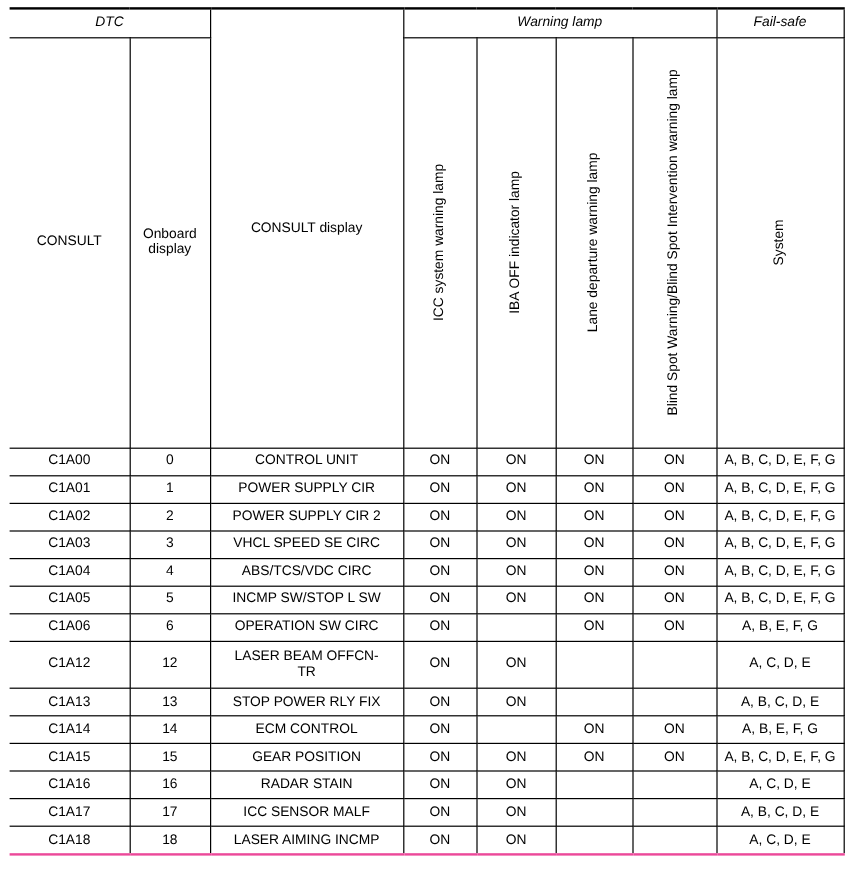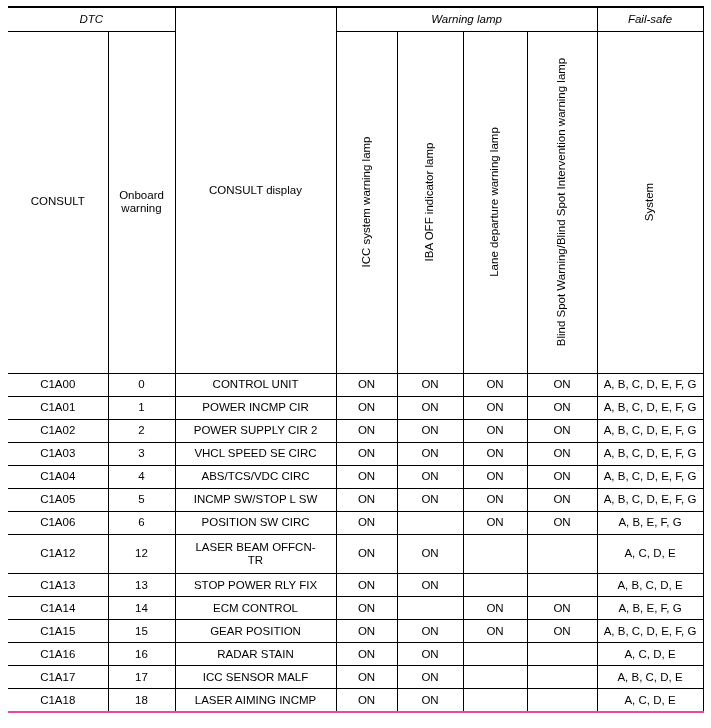--- a/index.html
+++ b/index.html
@@ -127,21 +127,21 @@
         </th>
         <th colspan="4" class="hdr-label">Warning lamp</th>
         <th class="hdr-label">Fail-safe</th>
       </tr>
       <tr class="head-row-2 h-sub">
         <th class="h-sub">
           <div>CONSULT</div>
         </th>
         <th class="h-sub">
           <div>Onboard</div>
-          <div>warning</div>
+          <div>display</div>
         </th>
         <th class="vert">
           <span class="vtext">ICC system warning lamp</span>
         </th>
         <th class="vert">
           <span class="vtext">IBA OFF indicator lamp</span>
         </th>
         <th class="vert">
           <span class="vtext">Lane departure warning lamp</span>
         </th>
@@ -163,21 +163,21 @@
           <td class="lamp-cell">ON</td>
           <td class="lamp-cell">ON</td>
           <td class="lamp-cell">ON</td>
           <td class="lamp-cell">ON</td>
           <td class="system-cell">A, B, C, D, E, F, G</td>
         </tr>
         <tr class="data-row">
           <td class="consult-cell">C1A01</td>
           <td class="onboard-cell">1</td>
           <td class="display-cell">
-            <div>POWER INCMP CIR</div>
+            <div>POWER SUPPLY CIR</div>
           </td>
           <td class="lamp-cell">ON</td>
           <td class="lamp-cell">ON</td>
           <td class="lamp-cell">ON</td>
           <td class="lamp-cell">ON</td>
           <td class="system-cell">A, B, C, D, E, F, G</td>
         </tr>
         <tr class="data-row">
           <td class="consult-cell">C1A02</td>
           <td class="onboard-cell">2</td>
@@ -223,21 +223,21 @@
           <td class="lamp-cell">ON</td>
           <td class="lamp-cell">ON</td>
           <td class="lamp-cell">ON</td>
           <td class="lamp-cell">ON</td>
           <td class="system-cell">A, B, C, D, E, F, G</td>
         </tr>
         <tr class="data-row">
           <td class="consult-cell">C1A06</td>
           <td class="onboard-cell">6</td>
           <td class="display-cell">
-            <div>POSITION SW CIRC</div>
+            <div>OPERATION SW CIRC</div>
           </td>
           <td class="lamp-cell">ON</td>
           <td class="lamp-cell"></td>
           <td class="lamp-cell">ON</td>
           <td class="lamp-cell">ON</td>
           <td class="system-cell">A, B, E, F, G</td>
         </tr>
         <tr class="data-row tall">
           <td class="consult-cell">C1A12</td>
           <td class="onboard-cell">12</td>

